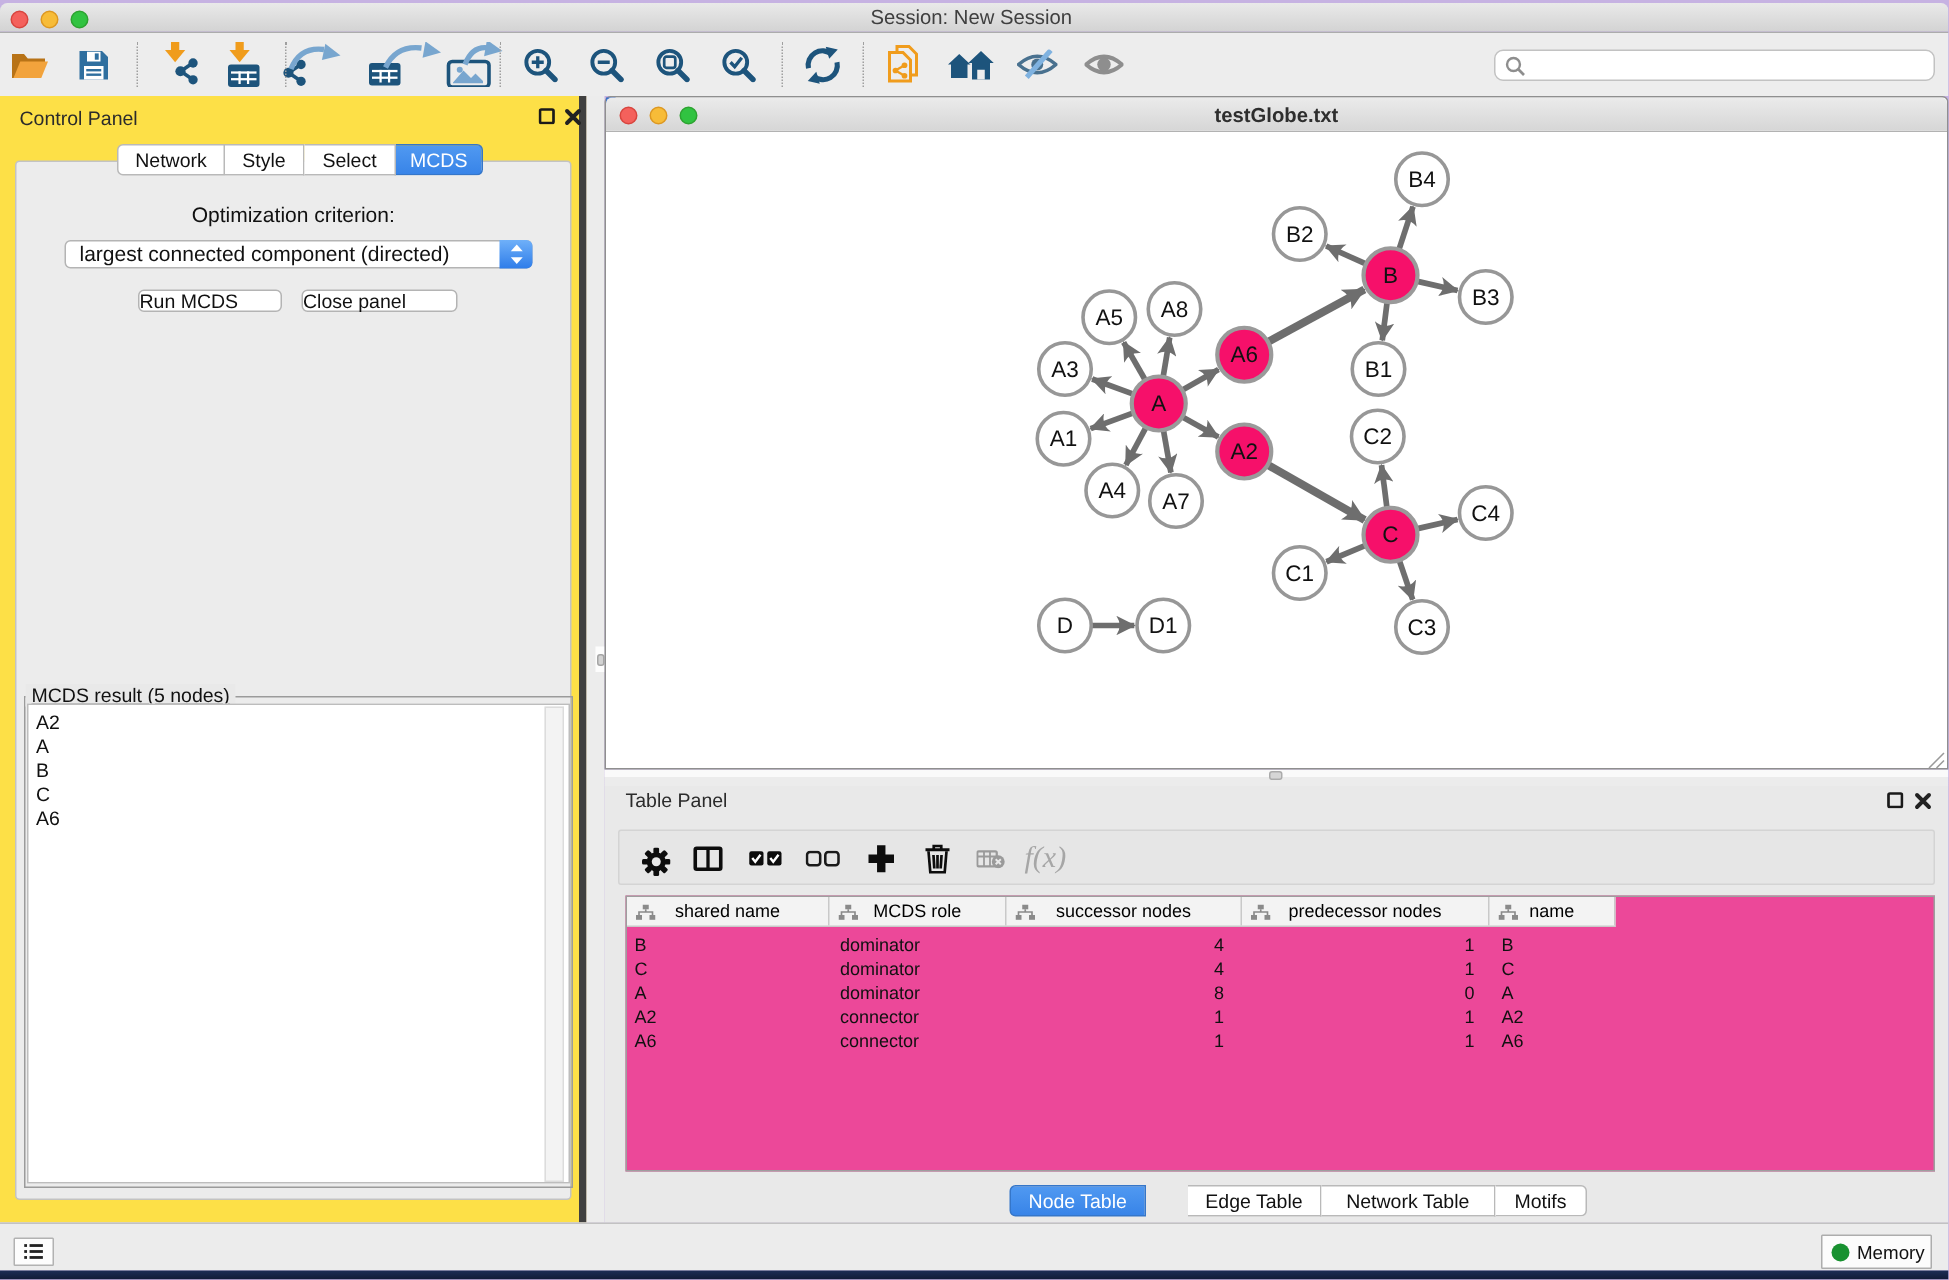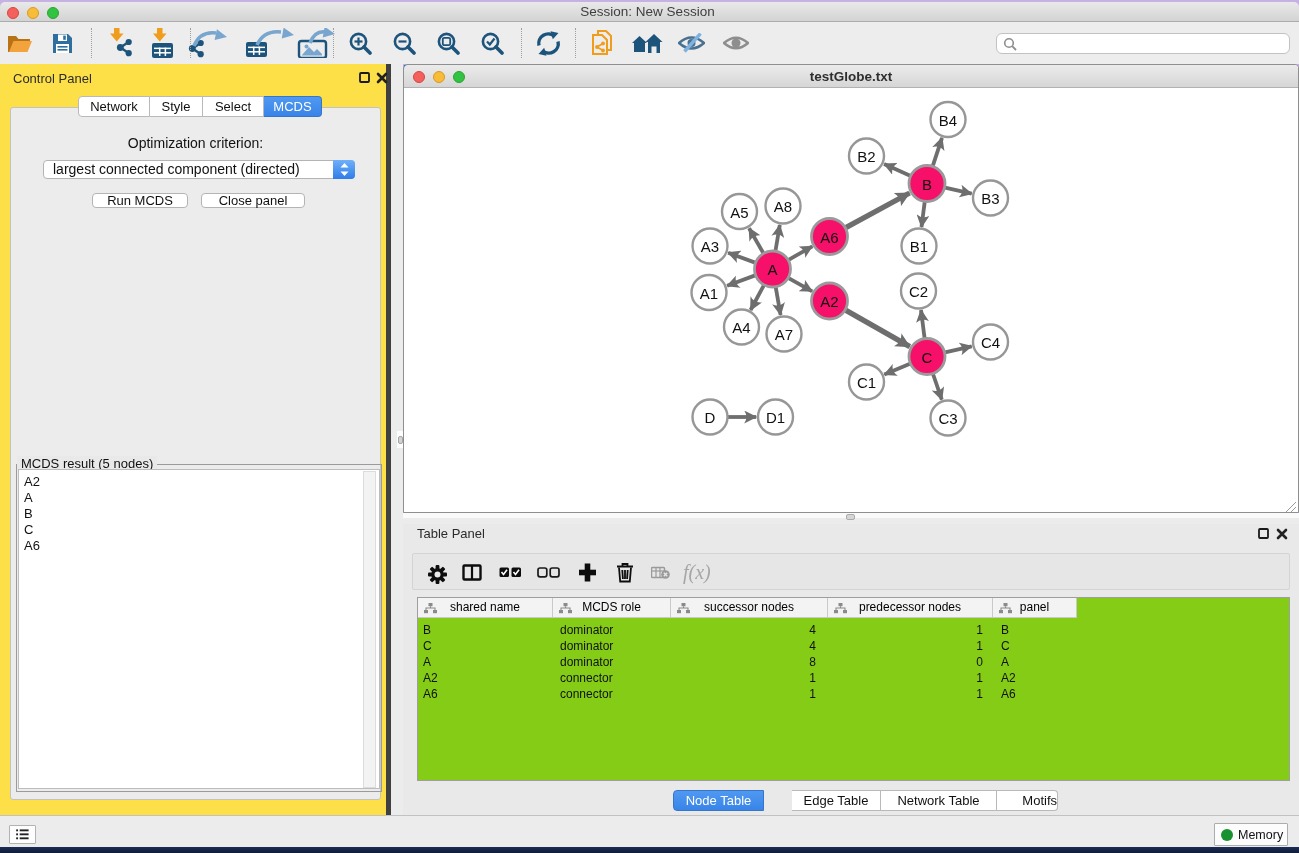--- a/index.html
+++ b/index.html
@@ -30,38 +30,38 @@
 .tab.first { border-left:1px solid #b9b9b9; border-radius:4px 0 0 4px; }
 .tab.last { border-radius:0 4px 4px 0; }
 .tab.sel { background:linear-gradient(#5099f1,#3884e8); border-color:#3576c9; color:#fff; }
 #optlabel { left:0; top:71px; width:391px; text-align:center; font-size:14px; color:#111; }
 #dropdown { left:43px; top:96px; width:312px; height:19px; background:#fff;
   border:1px solid #b4b4b4; border-radius:4px; font-size:14px; color:#111;
   line-height:17px; padding-left:9px; }
 #ddbtn { position:absolute; right:-1px; top:-1px; width:22px; height:19px;
   background:linear-gradient(#6fb0f9,#2f7de9); border-radius:0 4px 4px 0; }
 .btn { position:absolute; height:15px; background:#fff; border:1px solid #b4b4b4;
-  border-radius:4px; font-size:13px; color:#111; text-align:center; line-height:14px; }
+  border-radius:4px; font-size:13px; color:#111; text-align:left; line-height:14px; }
 
 #grpbox { left:16px; top:400px; width:366px; height:328px; border:1px solid #9b9b9b; }
 #grplabel { left:17px; top:392px; background:#e9e9e9; padding:0 4px; font-size:13px; color:#111;text-decoration:underline; }
 #listbox { left:18px; top:405px; width:362px; height:320px; background:#fff; border:1px solid #bdbdbd; }
 #listbox .item { font-size:13px; color:#111; padding-left:5px; height:16px; line-height:16px; }
 #scrolltrack { position:absolute; right:3px; top:1px; width:13px; height:317px;
   background:#f3f3f3; border:1px solid #dcdcdc; }
 
 #netwin { left:403px; top:64px; width:896px; height:449px; background:#fff;
   border:1px solid #8f8f8f; border-radius:4px 4px 0 0; }
 #nettitle { left:0; top:0; width:894px; height:23px;
   background:linear-gradient(#ebebeb,#d6d6d6); border-bottom:1px solid #b2b2b2; border-radius:4px 4px 0 0; }
 #nettitle .title { width:100%; text-align:center; line-height:23px; font-size:13.5px;
   font-weight:bold; color:#2e2e2e; }
 
 #tpanel { left:403px; top:524px; width:896px; height:291px; background:#e9e9e9; }
-#ttable { left:14px; top:73px; width:873px; height:184px; background:#84cc16; border:1px solid #9e9e9e; }
+#ttable { left:14px; top:73px; width:873px; height:184px; background:#ec4899; border:1px solid #9e9e9e; }
 .thead { position:absolute; left:0; top:0; height:20px; background:#f3f3f3;
   border-bottom:1px solid #c9c9c9; font-size:12px; color:#111; }
 .thcell { position:absolute; top:0; height:19px; line-height:19px; text-align:center; font-size:12px;
   border-right:1px solid #c9c9c9; }
 .trow { position:absolute; font-size:12px; color:#111; height:16px; line-height:16px; }
 .btabrow { position:absolute; }
 
 #statusbar { left:0; top:815px; width:1299px; height:32px; background:#ececec;
   border-top:1px solid #c2c2c2; }
 #memstrip { left:0; top:847px; width:1299px; height:6px; background:linear-gradient(#1c2d55,#101b36); }
@@ -460,21 +460,21 @@
       </svg>
       <div class="thcell" style="left:410px;width:165px;">predecessor nodes</div>
       <svg class="abs" style="left:416px;top:5px" width="13" height="11" viewBox="0 0 13 11">
         <g fill="#8a8a8a">
           <rect x="4.5" y="0" width="4" height="3.2"></rect>
           <rect x="0" y="7" width="4" height="3.2"></rect>
           <rect x="9" y="7" width="4" height="3.2"></rect>
         </g>
         <path d="M6.5 3.2 V5 M2 7 V5 H11 V7" fill="none" stroke="#8a8a8a" stroke-width="1.1"></path>
       </svg>
-      <div class="thcell" style="left:575px;width:84px;">panel</div>
+      <div class="thcell" style="left:575px;width:84px;">name</div>
       <svg class="abs" style="left:581px;top:5px" width="13" height="11" viewBox="0 0 13 11">
         <g fill="#8a8a8a">
           <rect x="4.5" y="0" width="4" height="3.2"></rect>
           <rect x="0" y="7" width="4" height="3.2"></rect>
           <rect x="9" y="7" width="4" height="3.2"></rect>
         </g>
         <path d="M6.5 3.2 V5 M2 7 V5 H11 V7" fill="none" stroke="#8a8a8a" stroke-width="1.1"></path>
       </svg>
     <div class="trow" style="left:5px;top:24px;width:120px;">B</div>
       <div class="trow" style="left:142px;top:24px;width:105px;">dominator</div>
@@ -500,21 +500,21 @@
       <div class="trow" style="left:142px;top:88px;width:105px;">connector</div>
       <div class="trow" style="left:258px;top:88px;width:140px;text-align:right;">1</div>
       <div class="trow" style="left:425px;top:88px;width:140px;text-align:right;">1</div>
       <div class="trow" style="left:583px;top:88px;width:70px;">A6</div>
   </div>
   <div class="btabrow" style="left:270px;top:266px;">
     <div style="display:flex">
       <div class="tab first sel" style="width:91px;">Node Table</div>
       <div class="tab" style="width:89px;margin-left:28px;">Edge Table</div>
       <div class="tab" style="width:116px;">Network Table</div>
-      <div class="tab last" style="width:61px;text-align:right;">Motifs</div>
+      <div class="tab last" style="width:61px;">Motifs</div>
     </div>
   </div>
 </div>
 
 <div id="statusbar" class="abs">
   <div class="abs" style="left:9px;top:9px;width:27px;height:19px;background:#fdfdfd;border:1px solid #b2b2b2;border-radius:1px;"></div>
     <svg class="abs" style="left:15px;top:13px" width="15" height="11" viewBox="0 0 15 13">
       <g fill="#222">
         <rect x="0" y="0.5" width="2.2" height="2.2"></rect>
         <rect x="0" y="5.2" width="2.2" height="2.2"></rect>

